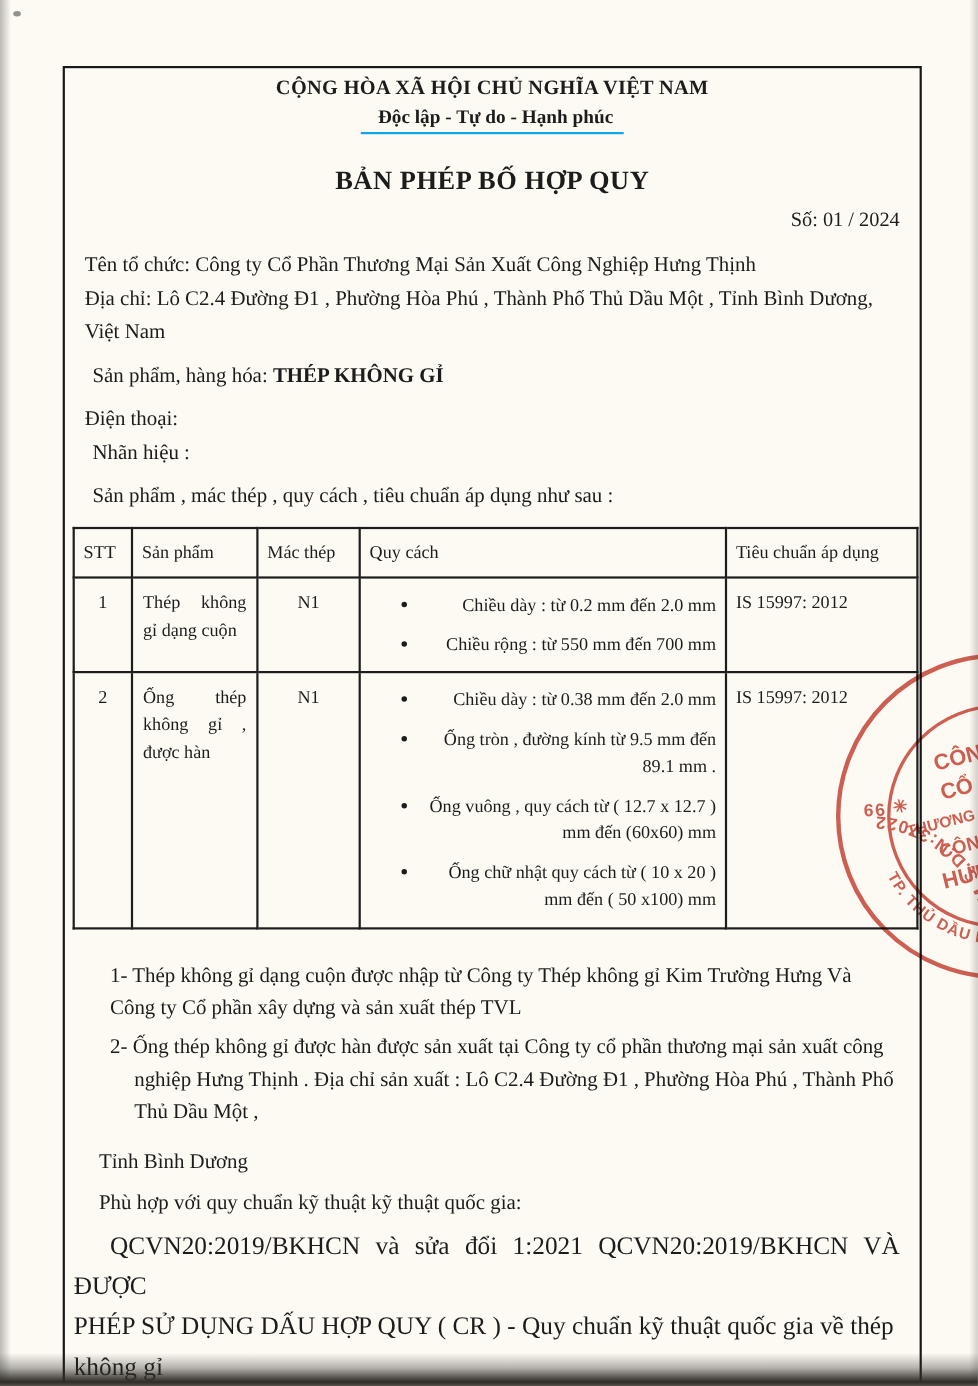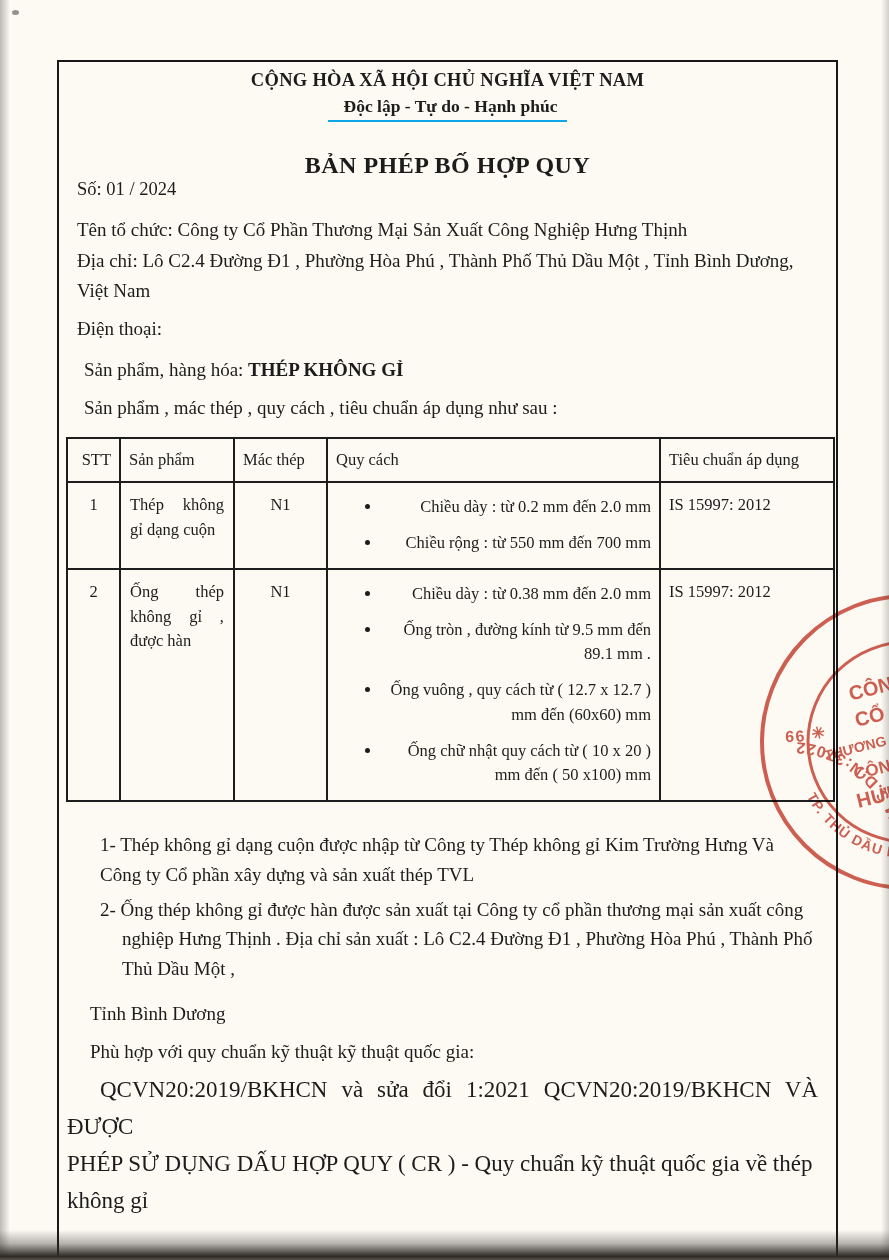--- a/index.html
+++ b/index.html
@@ -60,23 +60,23 @@
     padding:0 10px 3px 16px;
   }
   .doc-title{
     text-align:center;
     font-weight:bold;
     font-size:24px;
     letter-spacing:.5px;
     margin-top:30px;
   }
   .doc-number{
-    text-align:left;
+    text-align:right;
     font-size:18.5px;
-    margin-top:0;
+    margin-top:11px;
   }
   p.body-text{
     font-size:19px;
     line-height:1.55;
     margin:2px 0;
   }
   p.org{margin-top:15px;}
   p.phone{margin-top:9px;}
   .indent1{padding-left:7px;}
   p.product-line{margin-top:11px;}
@@ -96,21 +96,21 @@
     vertical-align:top;
     text-align:left;
     padding:10px 8px 12px 8px;
     line-height:1.5;
   }
   .spec-table th{padding-top:9px;padding-bottom:9px;}
   col.c-stt{width:53px;}
   col.c-prod{width:114px;}
   col.c-grade{width:93px;}
   col.c-spec{width:333px;}
-  th.h-stt{text-align:right;}
+  th.h-stt{text-align:left;}
   td.c-stt{text-align:center;}
   td.c-grade{text-align:center;}
   td.c-prod{text-align:justify;padding-left:9px;padding-right:9px;}
   td.c-spec ul{margin:2px 0 0 0;padding-left:46px;}
   td.c-spec li{margin-bottom:11px;padding-left:3px;text-align:right;}
   td.c-spec li:last-child{margin-bottom:0;}
   
   .notes{margin-top:28px;}
   p.note{
     font-size:19px;
@@ -151,22 +151,23 @@
     <div class="nat1">CỘNG HÒA XÃ HỘI CHỦ NGHĨA VIỆT NAM</div>
     <div class="nat2-wrap">
       <span class="nat2">Độc lập - Tự do - Hạnh phúc</span>
     </div>
 
     <div class="doc-title">BẢN PHÉP BỐ HỢP QUY</div>
     <div class="doc-number">Số: 01 / 2024</div>
 
     <p class="body-text org">Tên tổ chức: Công ty Cổ Phần Thương Mại Sản Xuất Công Nghiệp Hưng Thịnh</p>
     <p class="body-text">Địa chỉ: Lô C2.4 Đường Đ1 , Phường Hòa Phú , Thành Phố Thủ Dầu Một , Tỉnh Bình Dương, Việt Nam</p>
+    <p class="body-text indent1 product-line"><span>Sản phẩm, hàng hóa: </span><b>THÉP KHÔNG GỈ</b></p>
     <p class="body-text phone">Điện thoại:</p>
-    <p class="body-text indent1 product-line"><span>Sản phẩm, hàng hóa: </span><b>THÉP KHÔNG GỈ</b></p>
+    <p class="body-text indent1">Nhãn hiệu :</p>
     <p class="body-text indent1 intro">Sản phẩm , mác thép , quy cách , tiêu chuẩn áp dụng như sau :</p>
 
     <table class="spec-table">
       <colgroup>
         <col class="c-stt">
           <col class="c-prod">
           <col class="c-grade">
           <col class="c-spec">
           <col class="c-std">
       </colgroup>

